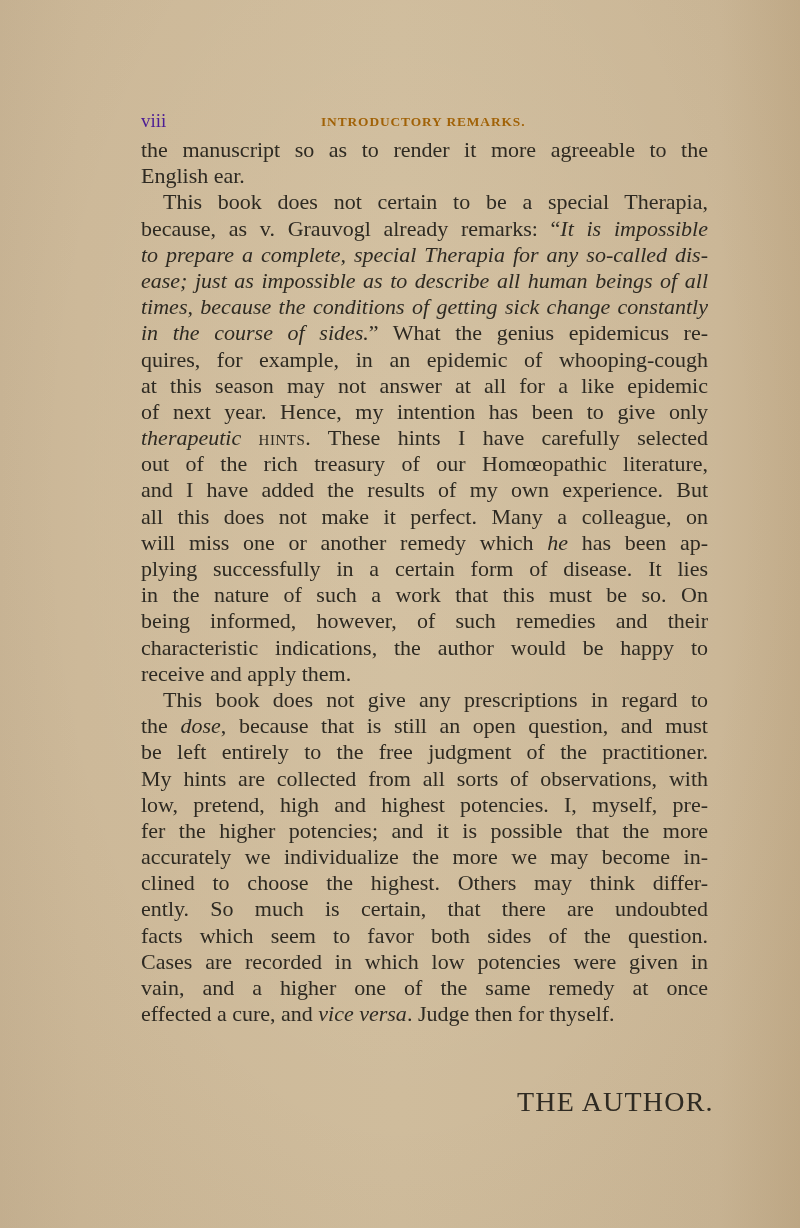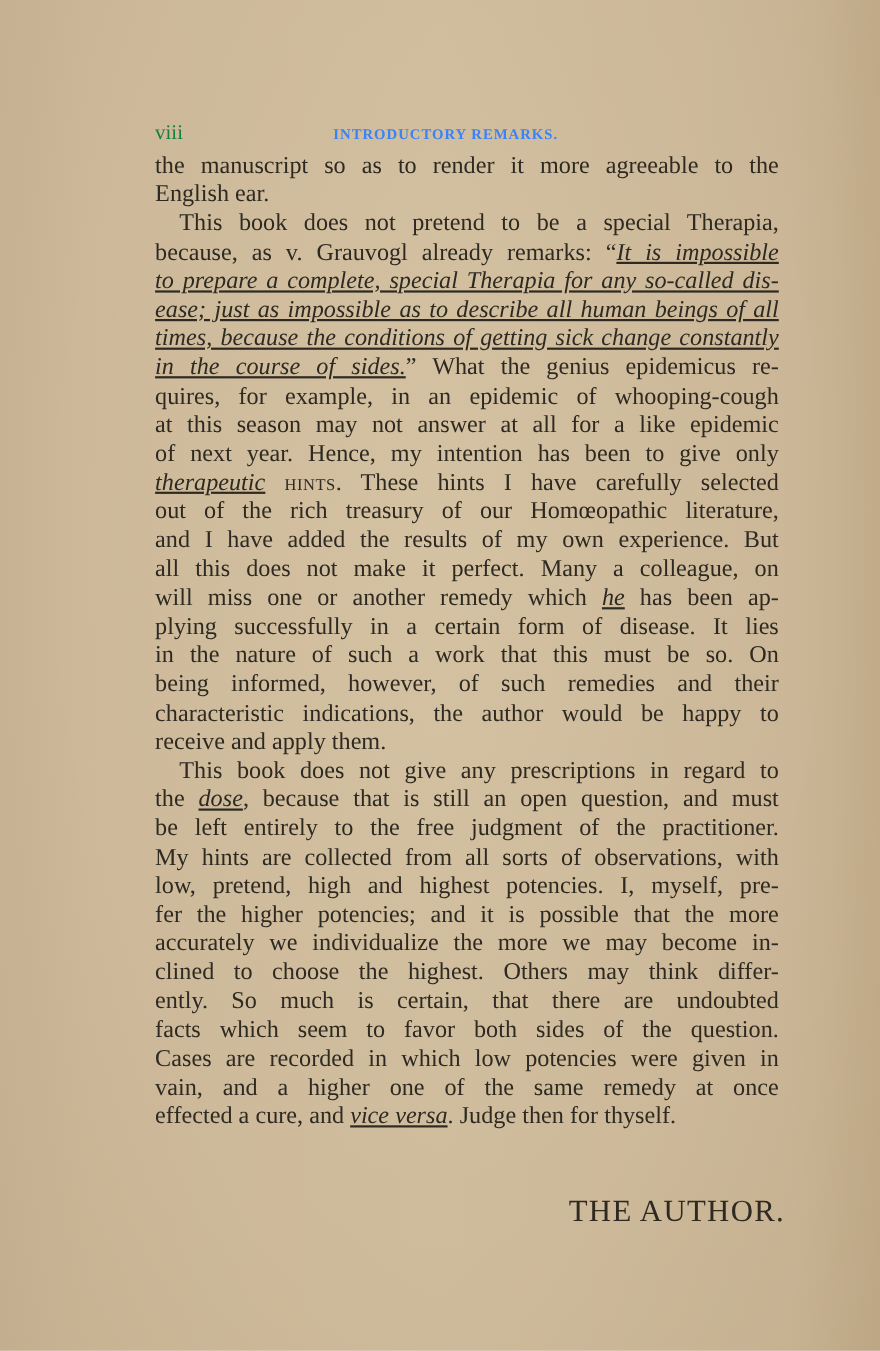--- a/index.html
+++ b/index.html
@@ -27,31 +27,31 @@
       left: 141px;
       width: 567px;
       height: 22px;
     }
     .folio {
       position: absolute;
       left: 0;
       top: 0;
       font-size: 19px;
       line-height: 22px;
-      color: #15803d;
+      color: #4c1d95;
     }
     .head-title {
       position: absolute;
-      left: 162px;
+      left: 180px;
       top: 2px;
       font-size: 13.4px;
       line-height: 20px;
       letter-spacing: 0.9px;
       font-weight: bold;
-      color: #3b82f6;
+      color: #a16207;
     }
     .text-block {
       position: absolute;
       left: 141px;
       top: 137px;
       width: 567px;
     }
     .line {
       display: block;
       height: 26.2px;
@@ -61,21 +61,21 @@
       text-align: justify;
       text-align-last: justify;
       word-spacing: 0px;
     }
     .line.last {
       text-align-last: left;
     }
     .line.indent {
       padding-left: 22px;
     }
-    .line i, .line em { font-style: italic; text-decoration: underline; }
+    .line i, .line em { font-style: italic; }
     .sc {
       font-variant: small-caps;
       letter-spacing: 0.5px;
     }
     .signature {
       position: absolute;
       left: 517px;
       top: 1088px;
       font-size: 28px;
       line-height: 28px;
@@ -89,21 +89,21 @@
 <div class="page-shade"></div>
 
 <div class="running-head">
   <span class="folio">viii</span>
   <span class="head-title">INTRODUCTORY REMARKS.</span>
 </div>
 
 <div class="text-block" id="text-block">
     <span class="line"><span>the manuscript so as to render it more agreeable to the</span></span>
     <span class="line last"><span>English ear.</span></span>
-    <span class="line indent"><span>This book does not pretend to be a special Therapia,</span></span>
+    <span class="line indent"><span>This book does not certain to be a special Therapia,</span></span>
     <span class="line"><span>because, as v. Grauvogl already remarks: “</span><i>It is impossible</i></span>
     <span class="line"><i>to prepare a complete, special Therapia for any so-called dis-</i></span>
     <span class="line"><i>ease; just as impossible as to describe all human beings of all</i></span>
     <span class="line"><i>times, because the conditions of getting sick change constantly</i></span>
     <span class="line"><i>in the course of sides.</i><span>”  What the genius epidemicus re-</span></span>
     <span class="line"><span>quires, for example, in an epidemic of whooping-cough</span></span>
     <span class="line"><span>at this season may not answer at all for a like epidemic</span></span>
     <span class="line"><span>of next year.  Hence, my intention has been to give only</span></span>
     <span class="line"><i>therapeutic</i><span> </span><span class="sc">hints</span><span>.  These hints I have carefully selected</span></span>
     <span class="line"><span>out of the rich treasury of our Homœopathic literature,</span></span>

